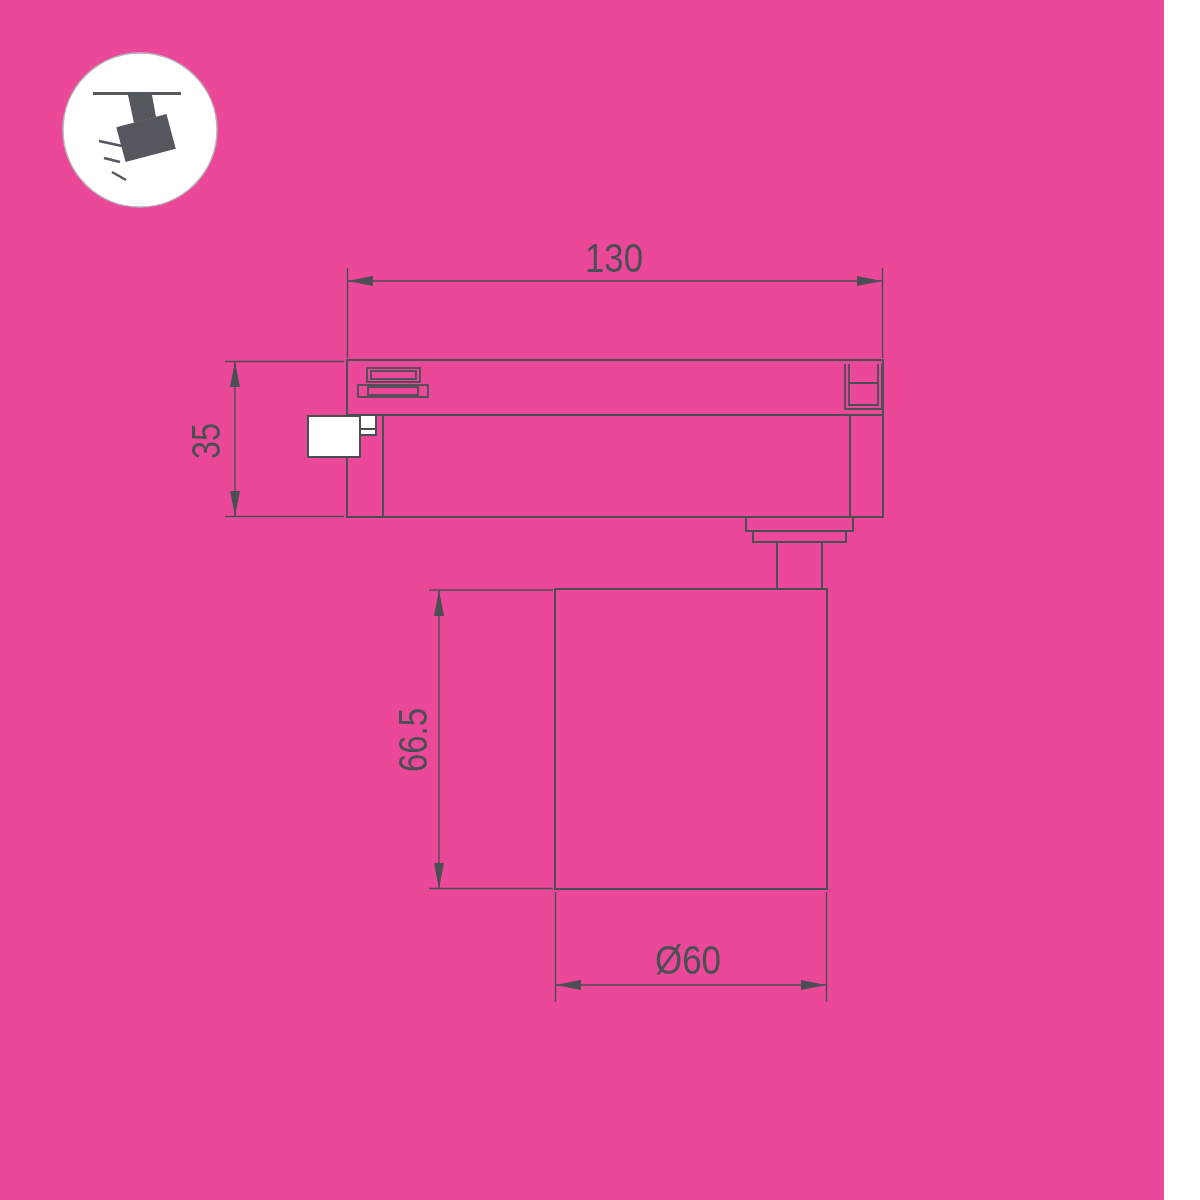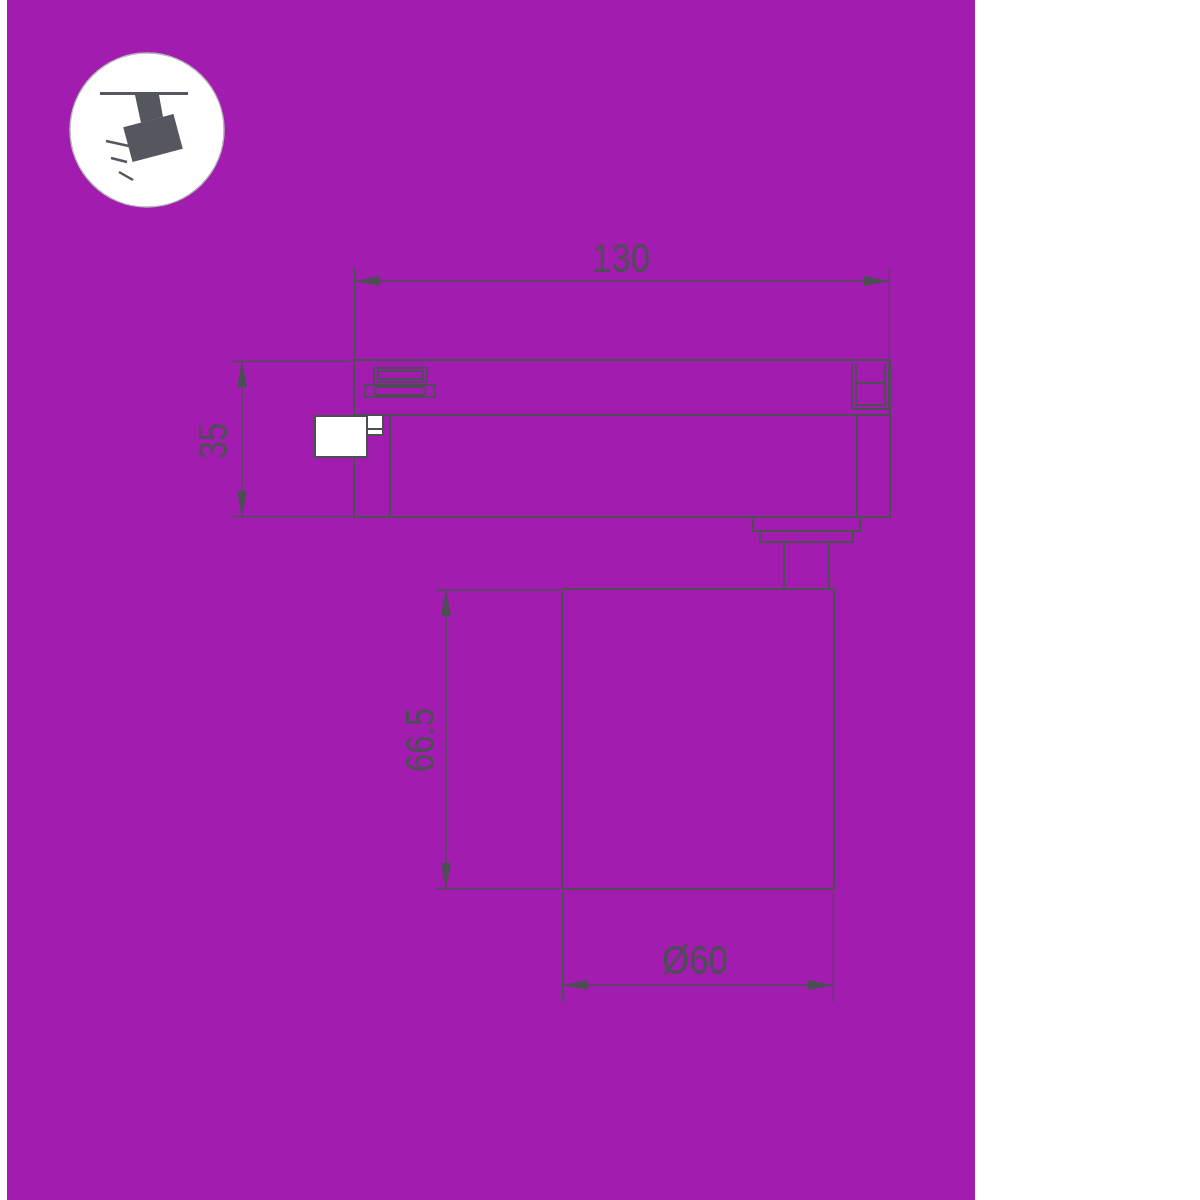--- a/index.html
+++ b/index.html
@@ -3,26 +3,25 @@
 <meta charset="utf-8">
 <title>Track Spotlight Dimension Drawing</title>
 <style>
   html, body {
     margin: 0;
     padding: 0;
     background: #ffffff;
   }
   .page {
     position: relative;
-    width: 968px;
+    width: 1164px;
     height: 1200px;
-    background: #a21caf;
+    background: #ec4899;
     font-family: "Liberation Sans", sans-serif;
     overflow: hidden;
-    margin-left: 7px;
   }
   svg { display: block; }
 
   
   .obj {
     stroke: #4b4f54;
     stroke-width: 2;
     fill: none;
     stroke-linejoin: miter;
   }

